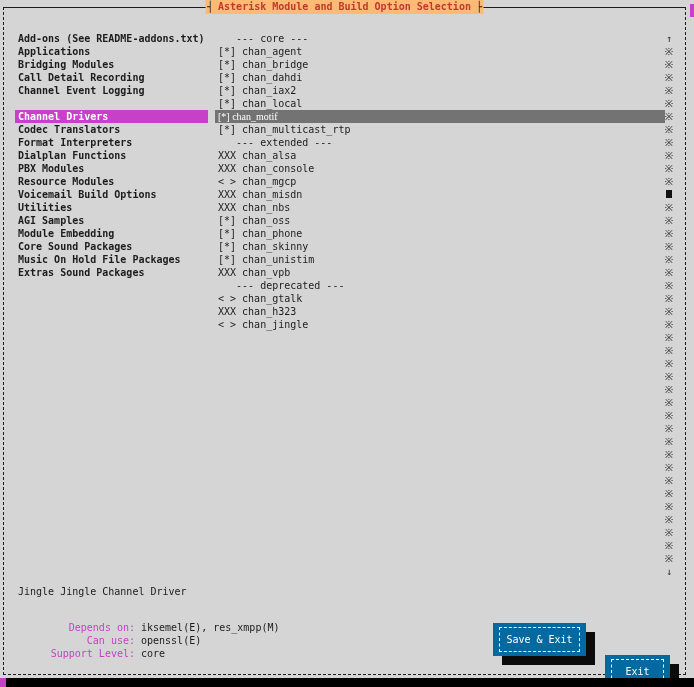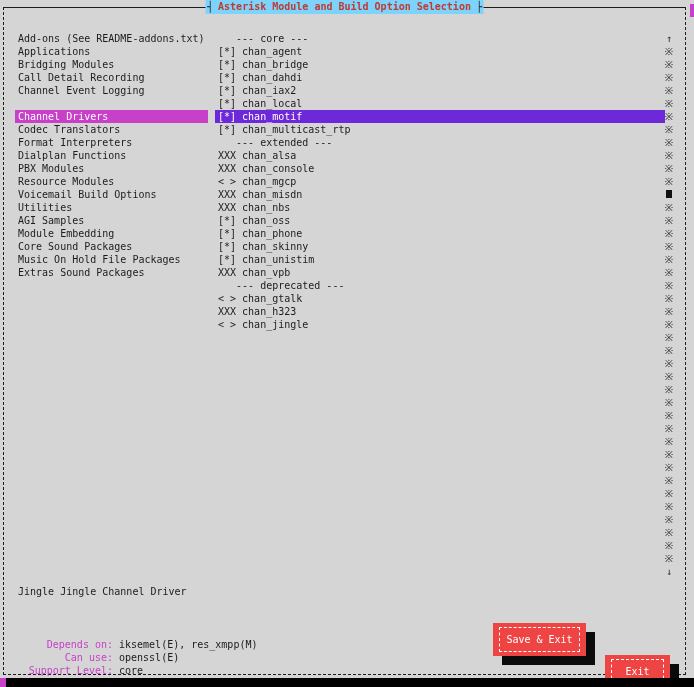--- a/index.html
+++ b/index.html
@@ -7,40 +7,40 @@
     width:694px;height:687px;position:relative;overflow:hidden;
     background:#d5d5d5;color:#1c1c1c;
     font-family:"DejaVu Sans Mono",monospace;font-size:10px;
   }
   .dialog{
     position:absolute;left:3px;top:7px;width:681px;height:666px;
     border:1px dashed #1c1c1c;border-top:1px solid #1c1c1c;
   }
   .title-bar{
     position:absolute;top:-8px;left:50%;transform:translateX(-50%);
-    background:#7dd3fc;padding:0 2px;white-space:nowrap;line-height:14px;text-align:right;
+    background:#fdba74;padding:0 2px;white-space:nowrap;line-height:14px;text-align:right;
   }
   .title-text{color:#c03a30;font-weight:bold;padding:0 5px;}
   .bracket{color:#1c1c1c;}
-  .cat-list{position:absolute;left:11px;top:24px;}
+  .cat-list{position:absolute;left:11px;top:24px;font-weight:bold;}
   .cat-row{height:13px;line-height:13px;white-space:pre;padding:0 3px;width:187px;}
   .cat-row.selected{background:#c83fc8;color:#ffffff;margin-top:13px;}
   .mod-list{position:absolute;left:211px;top:24px;}
   .mod-row{height:13px;line-height:13px;white-space:pre;padding-left:3px;width:447px;}
-  .mod-row.selected{background:#6d28d9;color:#ffffff;}
+  .mod-row.selected{background:#737373;color:#ffffff;font-family:Liberation Serif, serif;}
   .scrollbar{position:absolute;left:658px;top:24px;width:14px;text-align:center;color:#2a2a2a;}
   .sb-row{height:13px;line-height:13px;}
   .sb-thumb{display:inline-block;width:6px;height:8px;background:#111;margin-top:2px;}
   .desc-summary{position:absolute;left:14px;top:577px;line-height:13px;}
-  .desc-fields{position:absolute;left:5px;top:613px;margin-top:17px;}
+  .desc-fields{position:absolute;left:27px;top:613px;}
   .field-row{height:13px;line-height:13px;white-space:pre;}
   .field-label{display:inline-block;width:104px;text-align:right;color:#c840c8;}
   .field-value{padding-left:6px;color:#1c1c1c;}
   .btn{
-    position:absolute;height:33px;background:#ef4444;
+    position:absolute;height:33px;background:#0369a1;
     box-shadow:9px 9px 0 #0b0b0b;cursor:pointer;
   }
   .btn-inner{
     position:absolute;top:4px;bottom:4px;left:6px;right:6px;
     border:1px dashed #ffffff;color:#ffffff;
     display:flex;align-items:center;justify-content:center;white-space:nowrap;
   }
   .btn-save{left:489px;top:615px;width:93px;}
   .btn-exit{left:601px;top:615px;width:65px;margin-top:32px;}
   .bottom-bar{position:absolute;left:0;top:678px;width:694px;height:9px;background:#000000;}

